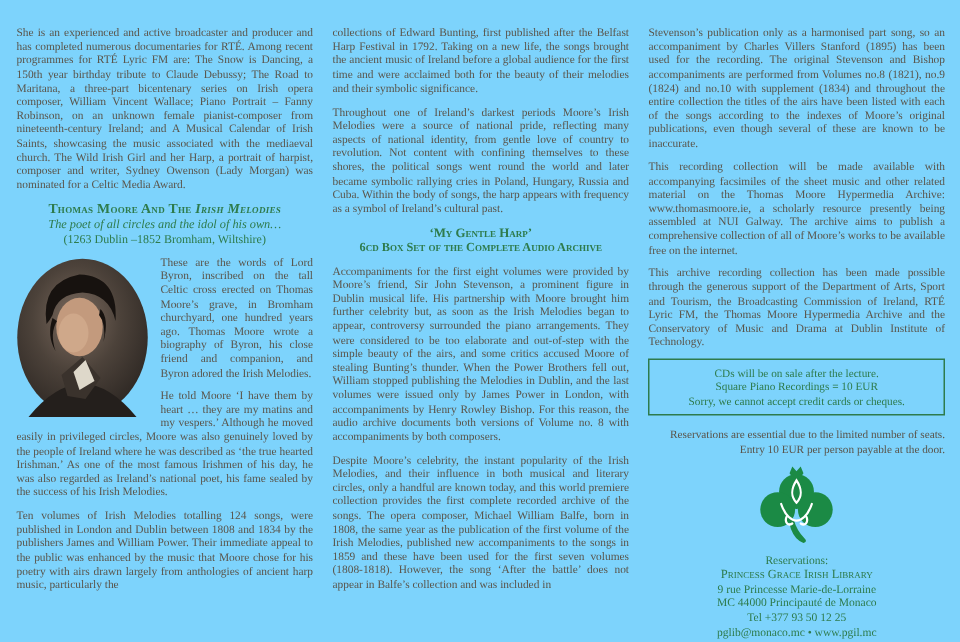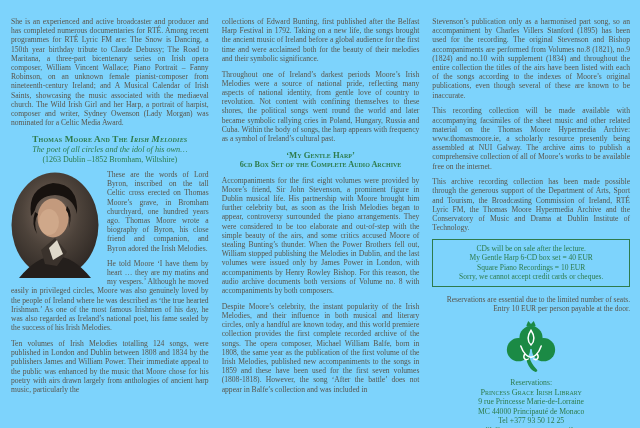--- a/index.html
+++ b/index.html
@@ -97,21 +97,20 @@
       <p>Despite Moore’s celebrity, the instant popularity of the Irish Melodies, and their influence in both musical and literary circles, only a handful are known today, and this world premiere collection provides the first complete recorded archive of the songs.  The opera composer, Michael William Balfe, born in 1808, the same year as the publication of the first volume of the Irish Melodies, published new accompaniments to the songs in 1859 and these have been used for the first seven volumes (1808-1818).  However, the song ‘After the battle’ does not appear in Balfe’s collection and was included in</p>
     </div>
 
     <div class="col">
       <p>Stevenson’s publication only as a harmonised part song, so an accompaniment by Charles Villers Stanford (1895) has been used for the recording.  The original Stevenson and Bishop accompaniments are performed from Volumes no.8 (1821), no.9 (1824) and no.10 with supplement (1834) and throughout the entire collection the titles of the airs have been listed with each of the songs according to the indexes of Moore’s original publications, even though several of these are known to be inaccurate.</p>
       <p>This recording collection will be made available with accompanying facsimiles of the sheet music and other related material on the Thomas Moore Hypermedia Archive: www.thomasmoore.ie, a scholarly resource presently being assembled at NUI Galway. The archive aims to publish a comprehensive collection of all of Moore’s works to be available free on the internet.</p>
       <p>This archive recording collection has been made possible through the generous support of the Department of Arts, Sport and Tourism, the Broadcasting Commission of Ireland, RTÉ Lyric FM, the Thomas Moore Hypermedia Archive and the Conservatory of Music and Drama at Dublin Institute of Technology.</p>
 
       <div class="price-box">
         <div>CDs will be on sale after the lecture.</div>
-        <div>My Gentle Harp 6-CD box set = 40 EUR</div>
         <div>Square Piano Recordings = 10 EUR</div>
         <div>Sorry, we cannot accept credit cards or cheques.</div>
       </div>
 
       <div class="note">
         <div>Reservations are essential due to the limited number of seats.</div>
         <div>Entry 10 EUR per person payable at the door.</div>
       </div>
 
       <div class="shamrock-wrap">

